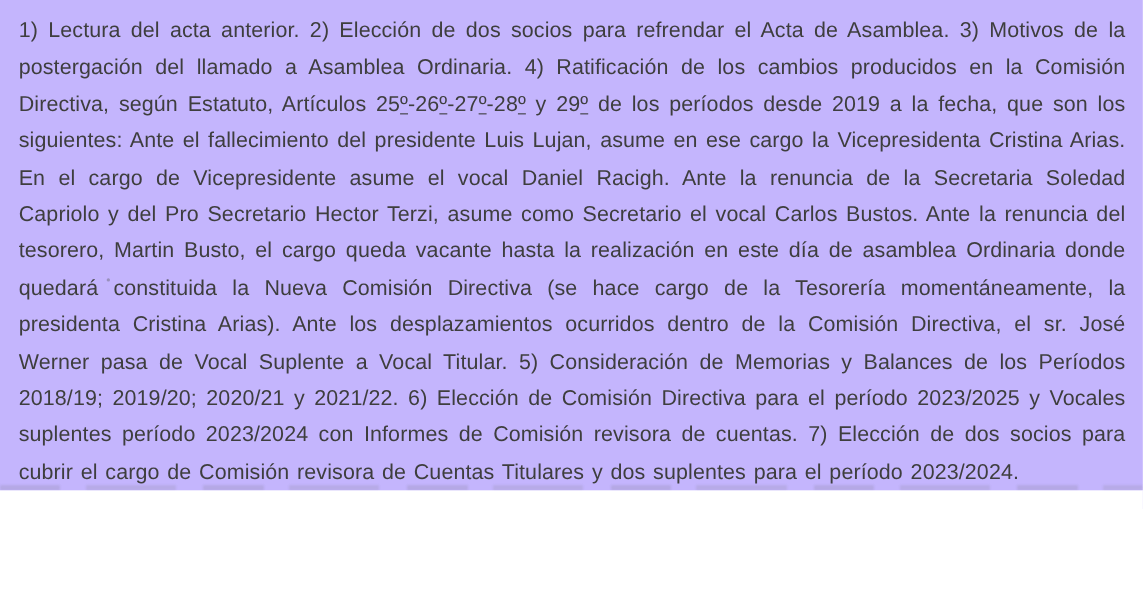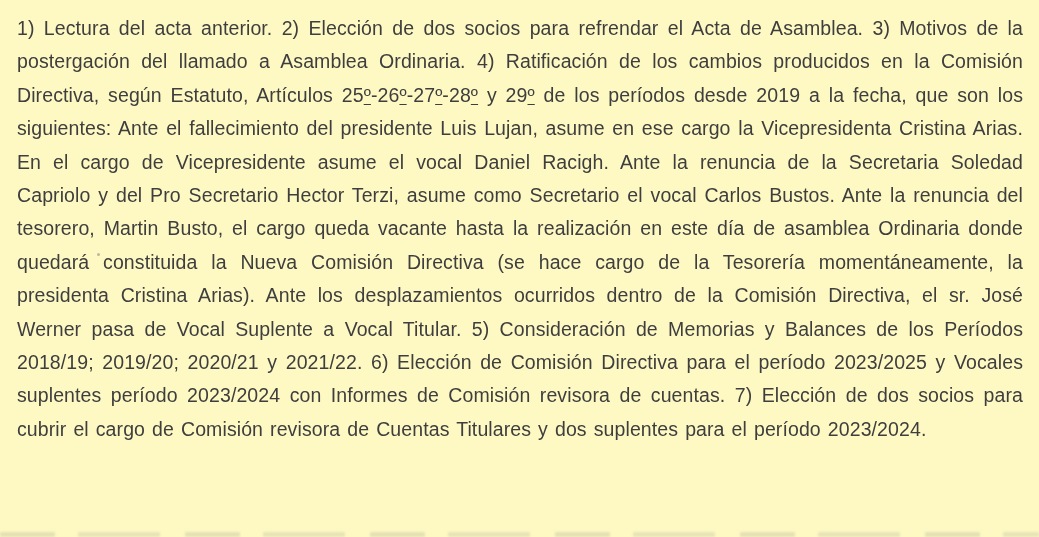--- a/index.html
+++ b/index.html
@@ -3,23 +3,23 @@
 <meta charset="utf-8">
 <style>
   html, body {
     margin: 0;
     padding: 0;
     background: #ffffff;
   }
   .page {
     position: relative;
     width: 1039px;
-    height: 537px;
+    height: 446px;
     box-sizing: border-box;
-    background: #fef9c3;
+    background: #c4b5fd;
     overflow: hidden;
     font-family: "Liberation Sans", "DejaVu Sans", sans-serif;
   }
   .agenda-text {
     position: absolute;
     top: 12px;
     left: 17px;
     right: 16px;
     margin: 0;
     color: #3e3e3e;

